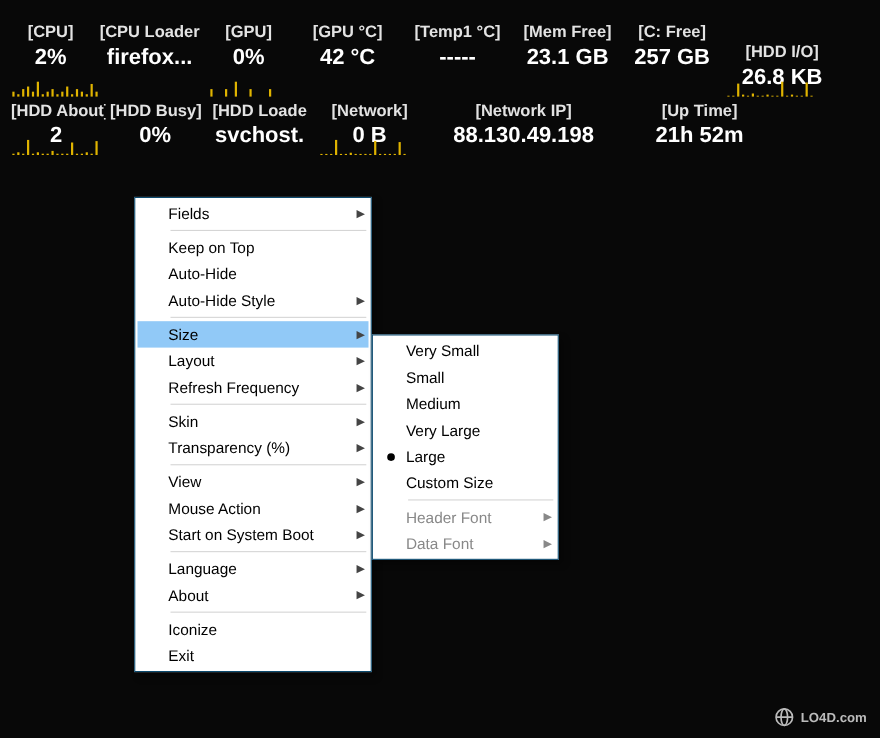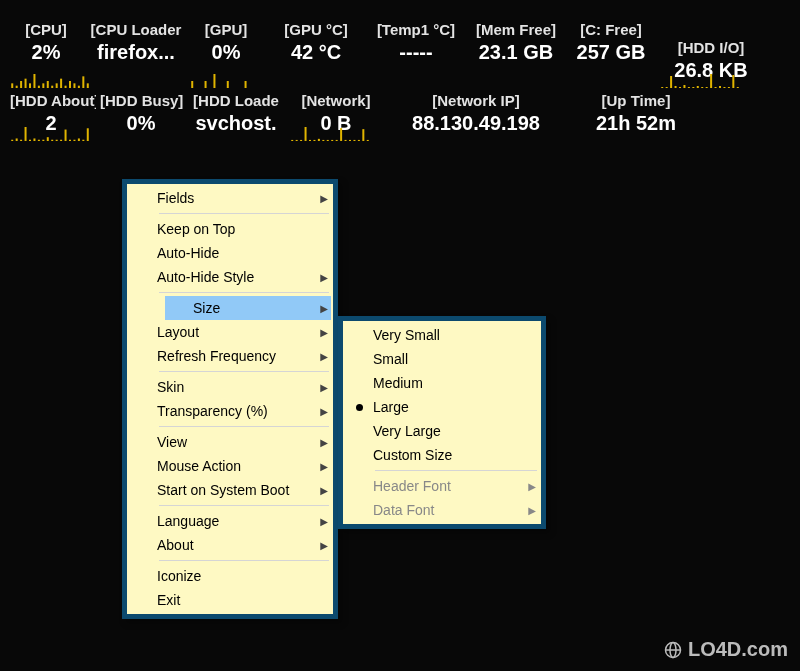--- a/index.html
+++ b/index.html
@@ -49,22 +49,22 @@
       position: absolute;
       bottom: 2px;
       left: 4px;
       right: 4px;
       height: 14px;
       pointer-events: none;
     }
     
     .menu {
       position: absolute;
-      background: #fef9c3;
-      border: 5px solid #0c4a6e;
+      background: #ffffff;
+      border: 1px solid #0c4a6e;
       box-shadow: 4px 4px 6px rgba(0,0,0,0.35);
       font-size: 14px;
       color: #000;
       padding: 2px;
     }
     .menu-gutter {
       display: flex;
       align-items: center;
       height: 24px;
     }
@@ -85,21 +85,20 @@
     }
     .menu-arrow {
       width: 14px;
       flex: 0 0 14px;
       font-size: 10px;
       color: #444;
       text-align: center;
     }
     .menu-item.highlight {
       background: #91c9f7;
-      margin-left: 36px;
     }
     .menu-sep {
       height: 1px;
       background: #d5d5d5;
       margin: 3px 2px 3px 30px;
     }
     .menu-item.disabled .menu-label,
     .menu-item.disabled .menu-arrow {
       color: #888;
     }
@@ -108,21 +107,21 @@
       height: 7px;
       border-radius: 50%;
       background: #000;
     }
     
     .watermark {
       position: absolute;
       right: 12px;
       bottom: 10px;
       color: #cfcfcf;
-      font-size: 20px;
+      font-size: 12px;
       font-weight: 600;
       display: flex;
       align-items: center;
       gap: 6px;
       opacity: 0.9;
     }
     .watermark .logo {
       width: 18px;
       height: 18px;
     }
@@ -372,46 +371,46 @@
       <div class="gutter-left"></div>
       <div class="menu-label">Iconize</div>
       <div class="menu-arrow"></div>
     </div>
     <div class="menu-gutter menu-item">
       <div class="gutter-left"></div>
       <div class="menu-label">Exit</div>
       <div class="menu-arrow"></div>
     </div>
   </div>
-<div class="menu" id="size-submenu" style="left: 338px; top: 304px; width: 208px; margin-top: 12px;">
+<div class="menu" id="size-submenu" style="left: 338px; top: 304px; width: 170px;">
     <div class="menu-gutter menu-item">
       <div class="gutter-left"></div>
       <div class="menu-label">Very Small</div>
       <div class="menu-arrow"></div>
     </div>
     <div class="menu-gutter menu-item">
       <div class="gutter-left"></div>
       <div class="menu-label">Small</div>
       <div class="menu-arrow"></div>
     </div>
     <div class="menu-gutter menu-item">
       <div class="gutter-left"></div>
       <div class="menu-label">Medium</div>
+      <div class="menu-arrow"></div>
+    </div>
+    <div class="menu-gutter menu-item">
+      <div class="gutter-left"></div>
+      <div class="menu-label">Very Large</div>
       <div class="menu-arrow"></div>
     </div>
     <div class="menu-gutter menu-item">
       <div class="gutter-left">
         <div class="bullet"></div>
       </div>
       <div class="menu-label">Large</div>
-      <div class="menu-arrow"></div>
-    </div>
-    <div class="menu-gutter menu-item">
-      <div class="gutter-left"></div>
-      <div class="menu-label">Very Large</div>
       <div class="menu-arrow"></div>
     </div>
     <div class="menu-gutter menu-item">
       <div class="gutter-left"></div>
       <div class="menu-label">Custom Size</div>
       <div class="menu-arrow"></div>
     </div>
     <div class="menu-sep"></div>
     <div class="menu-gutter menu-item disabled">
       <div class="gutter-left"></div>

